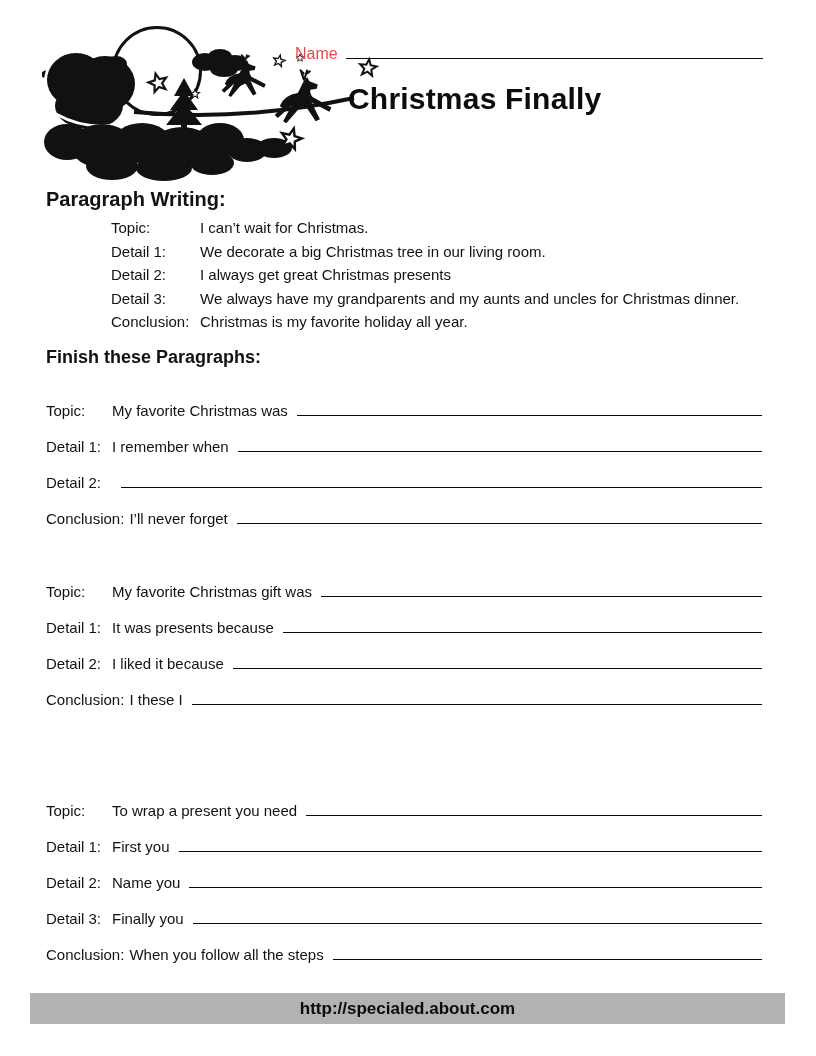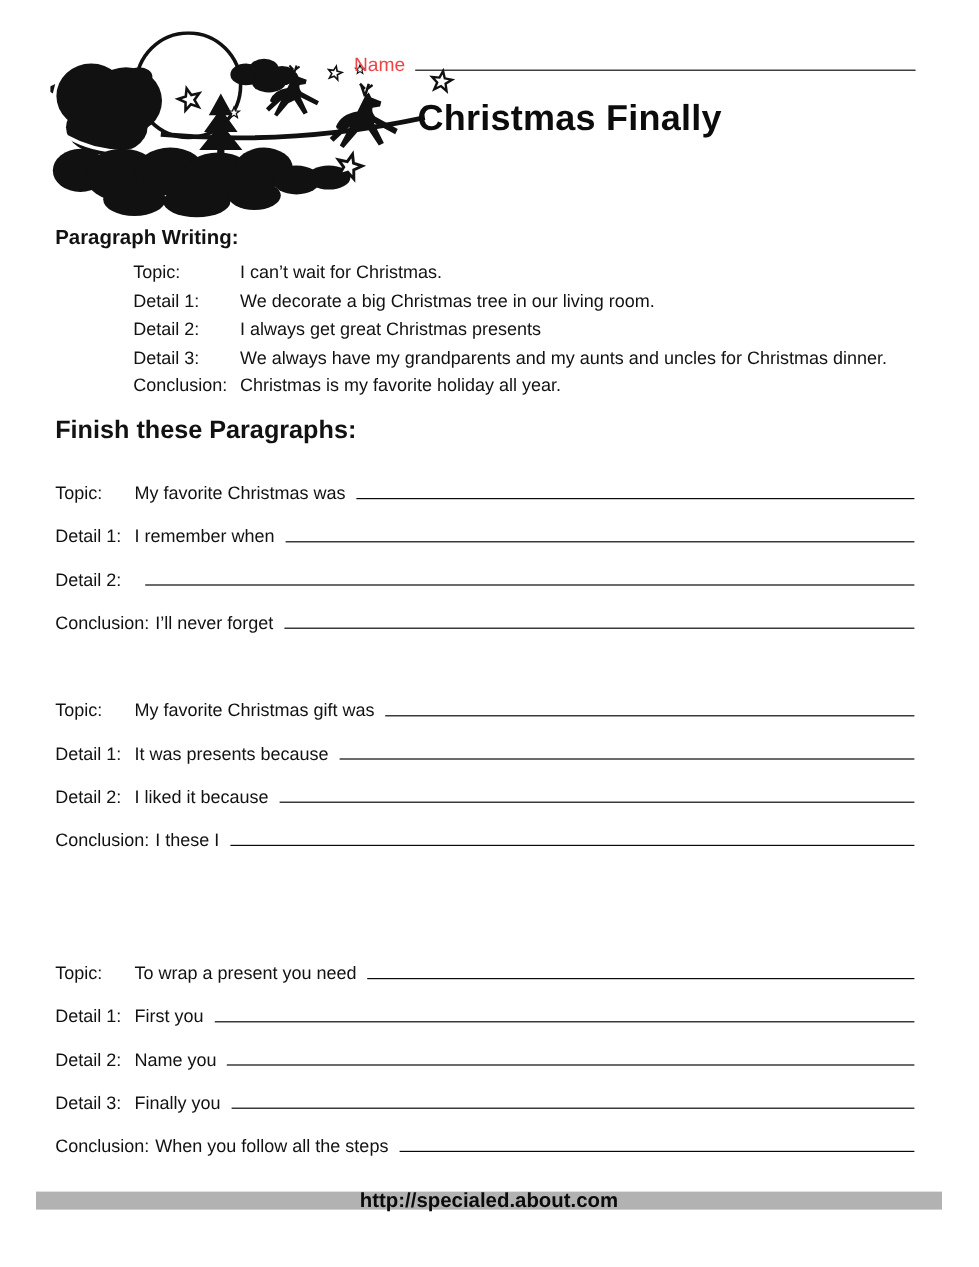--- a/index.html
+++ b/index.html
@@ -15,38 +15,38 @@
     position:absolute; left:295px; right:53px; top:44px;
     display:flex; align-items:baseline; font-size:16px; color:#ef4444;
   }
   .name-label { margin-right:8px; }
   .name-line { flex:1; height:15px; border-bottom:1.6px solid #111; }
   .title {
     position:absolute; left:348px; top:82px;
     font-size:30px; font-weight:bold; letter-spacing:.2px; color:#0c0c0c;
   }
   
-  .pw-heading { position:absolute; left:46px; top:188px; font-size:17px; font-weight:bold; }
+  .pw-heading { position:absolute; left:46px; top:188px; font-size:20px; font-weight:bold; }
   .example { position:absolute; left:111px; top:216px; right:40px; font-size:15px; }
   .ex-row { display:flex; line-height:23.5px; }
   .ex-label { width:89px; flex:0 0 89px; }
   .ex-text { flex:1; }
-  .finish-heading { position:absolute; left:46px; top:347px; font-size:21px; font-weight:bold; }
+  .finish-heading { position:absolute; left:46px; top:347px; font-size:18px; font-weight:bold; }
   
   .para { position:absolute; left:46px; right:54px; }
   .para-1 { top:402px; }
   .para-2 { top:583px; }
   .para-3 { top:802px; }
   .fill-row { display:flex; align-items:baseline; height:36px; font-size:15px; }
   .fr-label { min-width:66px; padding-right:5px; }
   .fr-prefix { margin-right:9px; white-space:nowrap; }
   .blank-line { flex:1; height:14px; border-bottom:1.7px solid #0a0a0a; }
   
   .footer {
-    position:absolute; left:30px; top:993px; width:755px; height:15px;
+    position:absolute; left:30px; top:993px; width:755px; height:31px;
     display:flex; align-items:center; justify-content:center;
   }
   .footer-url { font-size:17px; font-weight:bold; color:#0b0b0b; }
 </style>
 </head>
 <body>
 
 <div class="page">
 
   <svg class="clipart" viewBox="0 0 345 158" aria-hidden="true">

